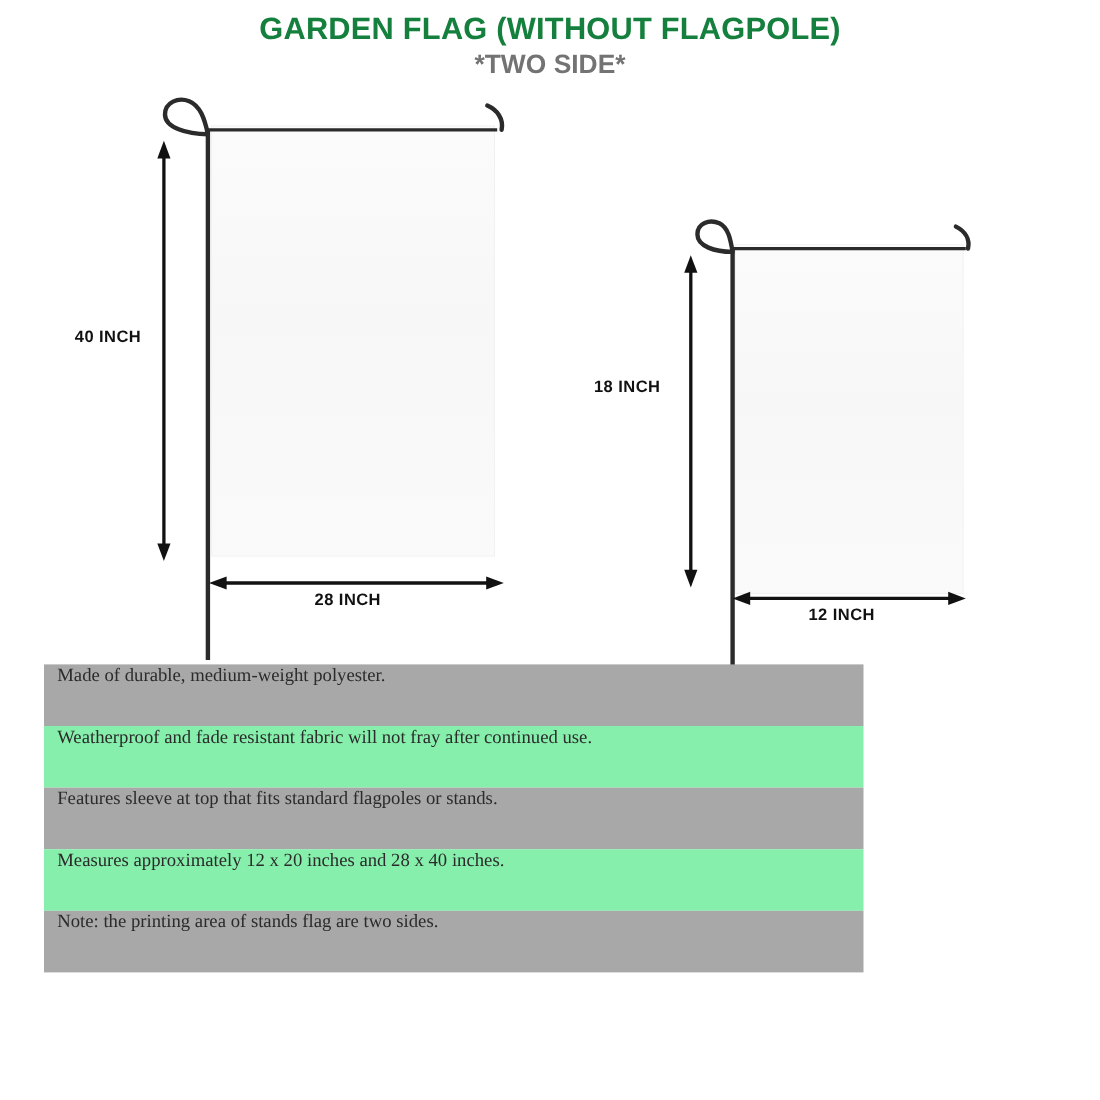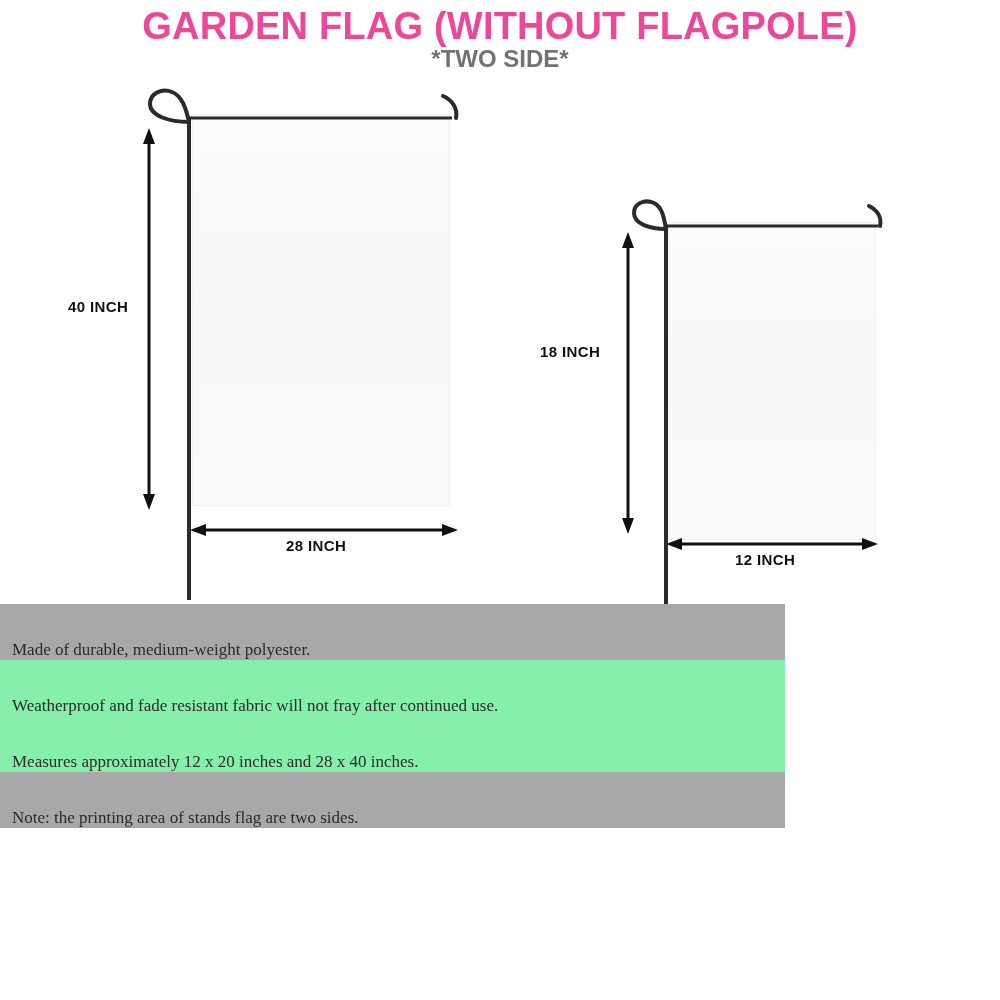--- a/index.html
+++ b/index.html
@@ -17,24 +17,24 @@
 
   
   #title-block {
     position: absolute;
     top: 8px;
     left: 0;
     width: 1000px;
     text-align: center;
   }
   #title-line1 {
-    font-size: 38px;
+    font-size: 28px;
     font-weight: bold;
     letter-spacing: 0.2px;
-    color: #ec4899;
+    color: #15803d;
     line-height: 36px;
     white-space: nowrap;
   }
   #title-line2 {
     font-size: 24px;
     font-weight: bold;
     color: #737373;
     line-height: 30px;
     white-space: nowrap;
   }
@@ -86,26 +86,27 @@
   
   #features {
     position: absolute;
     left: 0;
     top: 604px;
     width: 785px;
   }
   .feature-row {
     height: 56px;
     display: flex;
-    align-items: flex-end;
+    align-items: flex-start;
     padding-left: 12px;
     box-sizing: border-box;
     font-size: 17px;
     color: #2b2b2b;
     font-family: "Liberation Serif", serif;
+    margin-left: 40px;
   }
   .feature-row.shade { background: #a8a8a8; }
   .feature-row.light { background: #86efac; }
   .feature-row span { line-height: 20px; }
 </style>
 </head>
 <body>
 
 <div id="title-block">
   <div id="title-line1">GARDEN FLAG (WITHOUT FLAGPOLE)</div>
@@ -155,19 +156,22 @@
   <div class="dim-label" id="label-12">12 INCH</div>
 </div>
 
 <div id="features">
   <div class="feature-row shade">
     <span>Made of durable, medium-weight polyester.</span>
   </div>
   <div class="feature-row light">
     <span>Weatherproof and fade resistant fabric will not fray after continued use.</span>
   </div>
+  <div class="feature-row shade">
+    <span>Features sleeve at top that fits standard flagpoles or stands.</span>
+  </div>
   <div class="feature-row light">
     <span>Measures approximately 12 x 20 inches and 28 x 40 inches.</span>
   </div>
   <div class="feature-row shade">
     <span>Note: the printing area of stands flag are two sides.</span>
   </div>
 </div>
 
 </body></html>

